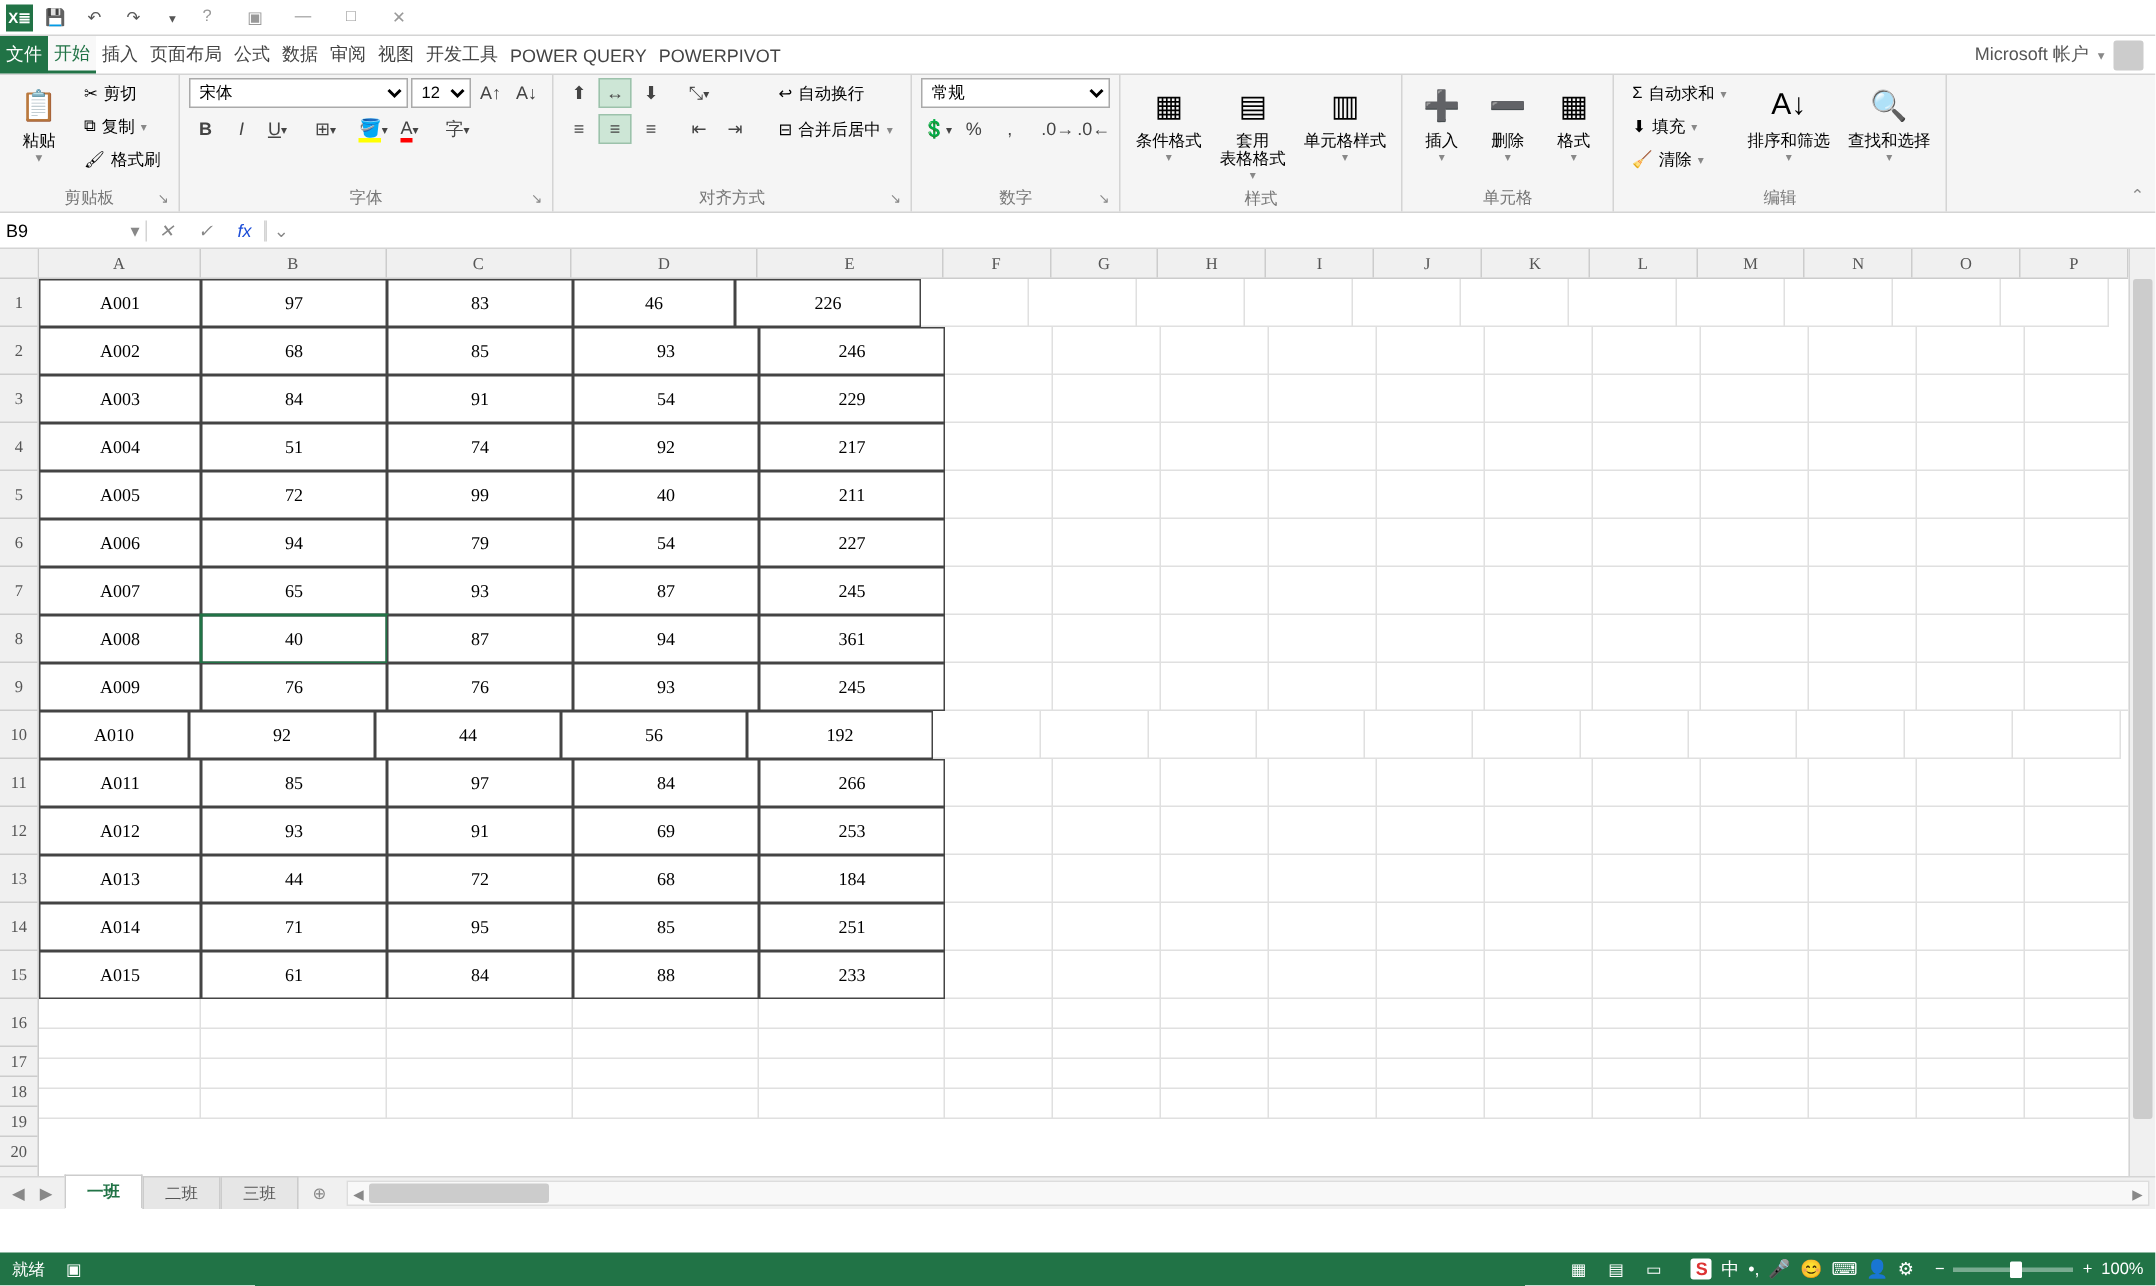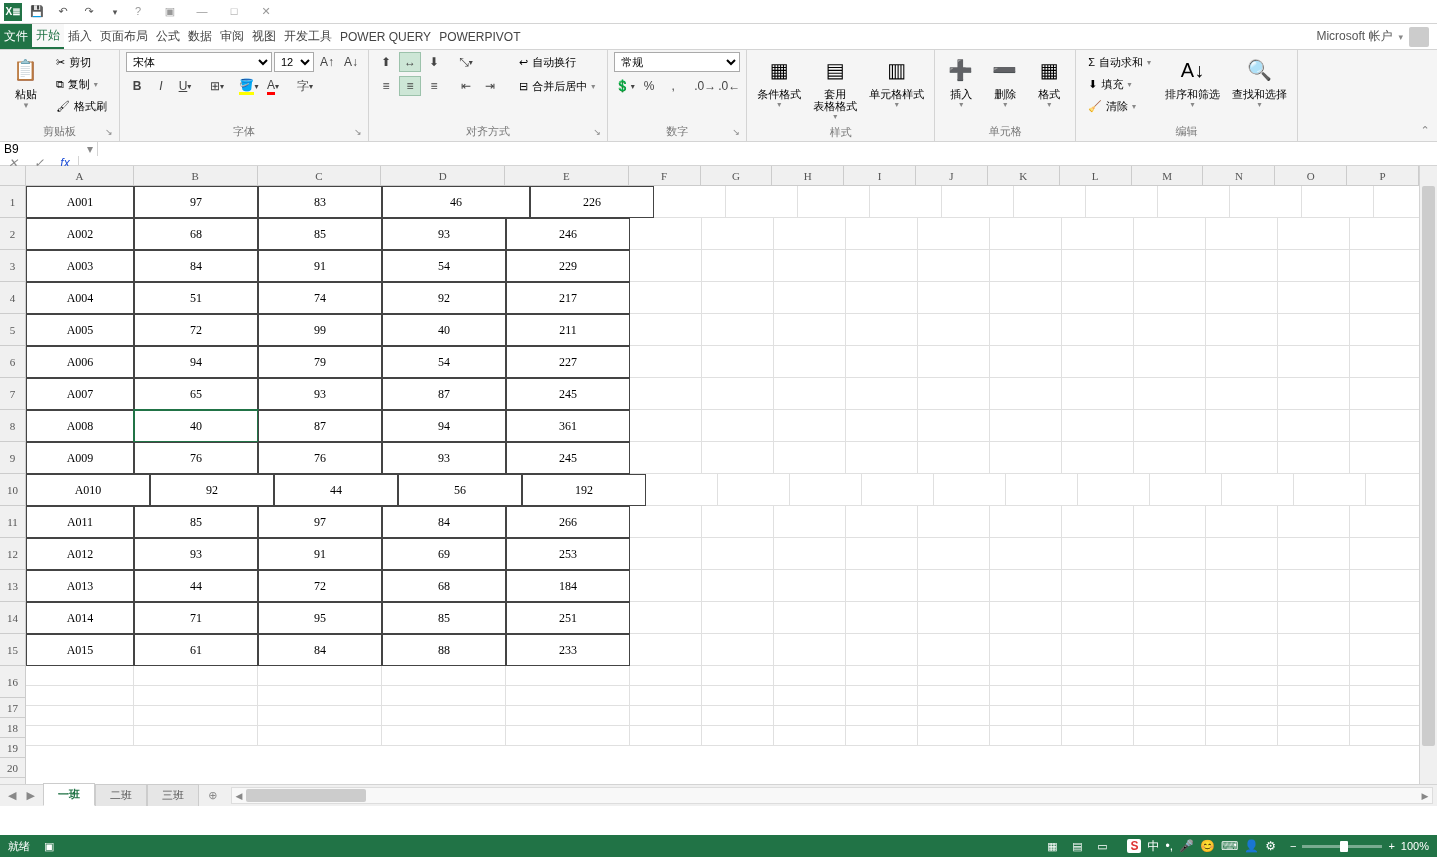--- a/index.html
+++ b/index.html
@@ -33,21 +33,21 @@
 .ribbon .bigbtn .lbl { font-size: 11px; text-align: center; line-height: 12px; margin-top: 2px; }
 .ribbon .stack { display: flex; flex-direction: column; gap: 2px; }
 .ribbon .row { display: flex; align-items: center; gap: 2px; }
 .ribbon select, .ribbon input[type=text] { font-size: 11px; border: 1px solid #aaa; background: #fff; height: 20px; padding: 0 2px; }
 .ribbon .smallbtn { width: 22px; height: 20px; display: flex; align-items: center; justify-content: center; border: 1px solid transparent; cursor: pointer; font-size: 12px; color: #444; }
 .ribbon .smallbtn.hl { background: #cde6d6; border-color: #9cc2ab; }
 .ribbon .widebtn { height: 20px; display: flex; align-items: center; gap: 4px; padding: 0 6px; cursor: pointer; }
 .ribbon .collapse { margin-left: auto; width: 24px; display: flex; align-items: flex-end; justify-content: center; color: #888; cursor: pointer; padding-bottom: 4px; }
 
 
-.formula-bar { height: 24px; display: flex; align-items: flex-start; border-bottom: 1px solid #d4d4d4; font-size: 12px; flex-direction: column; }
+.formula-bar { height: 24px; display: flex; align-items: center; border-bottom: 1px solid #d4d4d4; font-size: 12px; }
 .formula-bar .namebox { width: 98px; border-right: 1px solid #d4d4d4; display: flex; align-items: center; padding: 0 4px; }
 .formula-bar .namebox input { border: none; width: 70px; font-size: 12px; outline: none; }
 .formula-bar .namebox .dd { color: #888; cursor: pointer; margin-left: auto; }
 .formula-bar .fx-btns { display: flex; align-items: center; border-right: 1px solid #d4d4d4; }
 .formula-bar .fx-btns span { width: 26px; text-align: center; color: #888; cursor: pointer; font-style: italic; }
 .formula-bar .fx-btns span.fx { font-style: italic; color: #1d4ed8; }
 .formula-bar .formula-input { flex: 1; padding: 0 6px; display: flex; align-items: center; font-family: Consolas, monospace; }
 .formula-bar .expand { width: 20px; display: flex; align-items: center; justify-content: center; color: #888; cursor: pointer; border-left: 1px solid #d4d4d4; }
 
 
@@ -387,21 +387,21 @@
         <div class="colhdr" style="width: 72px;">N</div>
         <div class="colhdr" style="width: 72px;">O</div>
         <div class="colhdr" style="width: 72px;">P</div>
       </div>
     <div class="body">
       <div class="cells" id="cells">
           <div class="gridrow tall">
             <div class="cell td" style="width: 108px;">A001</div>
             <div class="cell td" style="width: 124px;">97</div>
             <div class="cell td" style="width: 124px;">83</div>
-            <div class="cell td" style="width: 148px;">46</div>
+            <div class="cell td" style="width: 108px;">46</div>
             <div class="cell td" style="width: 124px;">226</div>
             <div class="cell" style="width: 72px;"></div>
             <div class="cell" style="width: 72px;"></div>
             <div class="cell" style="width: 72px;"></div>
             <div class="cell" style="width: 72px;"></div>
             <div class="cell" style="width: 72px;"></div>
             <div class="cell" style="width: 72px;"></div>
             <div class="cell" style="width: 72px;"></div>
             <div class="cell" style="width: 72px;"></div>
             <div class="cell" style="width: 72px;"></div>
@@ -546,21 +546,21 @@
             <div class="cell" style="width: 72px;"></div>
             <div class="cell" style="width: 72px;"></div>
             <div class="cell" style="width: 72px;"></div>
             <div class="cell" style="width: 72px;"></div>
             <div class="cell" style="width: 72px;"></div>
             <div class="cell" style="width: 72px;"></div>
             <div class="cell" style="width: 72px;"></div>
             <div class="cell" style="width: 72px;"></div>
           </div>
           <div class="gridrow tall">
-            <div class="cell td" style="width: 124px;">A010</div>
+            <div class="cell td" style="width: 100px;">A010</div>
             <div class="cell td" style="width: 124px;">92</div>
             <div class="cell td" style="width: 124px;">44</div>
             <div class="cell td" style="width: 124px;">56</div>
             <div class="cell td" style="width: 124px;">192</div>
             <div class="cell" style="width: 72px;"></div>
             <div class="cell" style="width: 72px;"></div>
             <div class="cell" style="width: 72px;"></div>
             <div class="cell" style="width: 72px;"></div>
             <div class="cell" style="width: 72px;"></div>
             <div class="cell" style="width: 72px;"></div>

